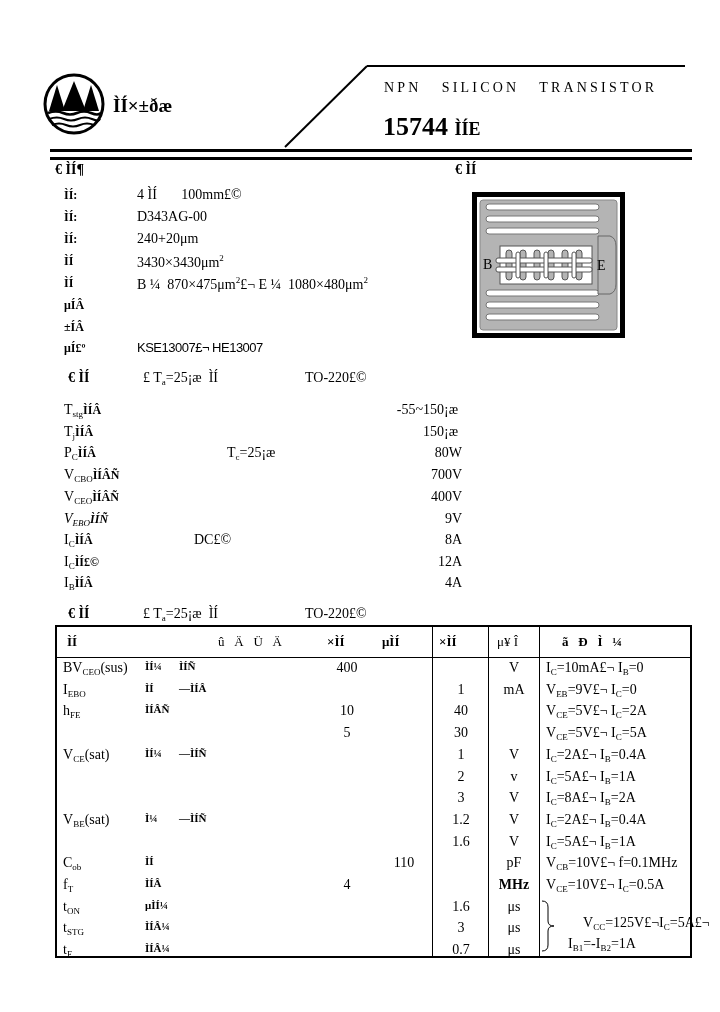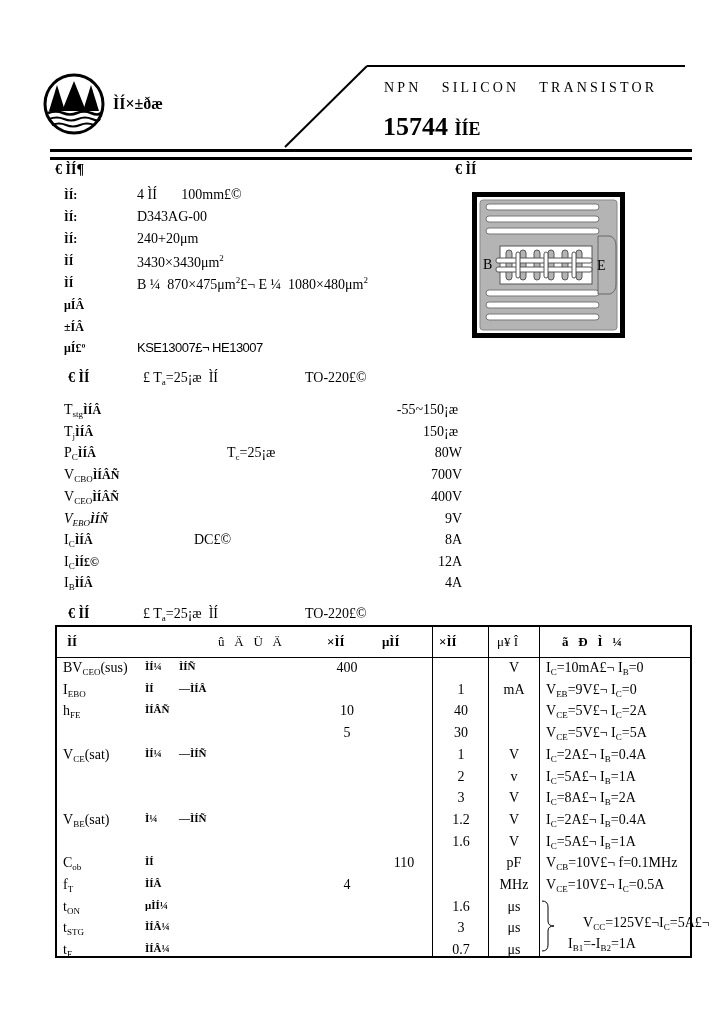--- a/index.html
+++ b/index.html
@@ -26,21 +26,21 @@
   <svg width="62" height="62" viewBox="0 0 62 62">
     <circle cx="31" cy="31" r="29" fill="#fff" stroke="#000" stroke-width="3"></circle>
     <polygon points="6,38 14,12 22,38" fill="#000"></polygon>
     <polygon points="19,38 31,8 43,38" fill="#000"></polygon>
     <polygon points="40,38 48,12 56,38" fill="#000"></polygon>
     <path d="M5,40 Q13,37 20,40 T34,40 T48,40 T58,40" stroke="#000" stroke-width="2.5" fill="none"></path>
     <path d="M6,46 Q14,43 21,46 T35,46 T49,46 T57,46" stroke="#000" stroke-width="2" fill="none"></path>
     <path d="M9,52 Q16,49 23,52 T37,52 T51,52" stroke="#000" stroke-width="2" fill="none"></path>
   </svg>
 </div>
-<div class="abs bold t14" style="left:113px;top:95px;font-size:16px;">ÌÍ×±ðæ</div>
+<div class="abs bold t14" style="left:113px;top:95px;font-size:19px;">ÌÍ×±ðæ</div>
 
 <svg class="abs" style="left:0;top:0;" width="720" height="160">
   <line x1="285" y1="147" x2="367" y2="66" stroke="#000" stroke-width="2"></line>
   <line x1="367" y1="66" x2="685" y2="66" stroke="#000" stroke-width="2"></line>
 </svg>
 <div class="abs" style="left:384px;top:80px;font-size:14px;letter-spacing:3.2px;white-space:pre;">NPN   SILICON   TRANSISTOR</div>
 <div class="abs bold" style="left:383px;top:112px;font-size:26px;">
   <span>15744</span>
   <span style="font-size:18px;">ÌÍE</span>
 </div>
@@ -217,21 +217,21 @@
       <div class="cell" style="top: 206.6px; left: 432px; width: 50px; text-align: center;">V</div>
       <div class="cell" style="top: 206.6px; left: 489px;"><span>I</span><span class="sub">C</span><span>=5A£¬ I</span><span class="sub">B</span><span>=1A</span></div>
       <div class="cell" style="top: 228.3px; left: 6px;"><span>C</span><span class="sub">ob</span><span></span></div>
       <div class="cell bold" style="top: 228.3px; left: 88px; font-size: 11px;">ÌÍ</div>
       <div class="cell" style="top: 228.3px; left: 322px; width: 50px; text-align: center;">110</div>
       <div class="cell" style="top: 228.3px; left: 432px; width: 50px; text-align: center;">pF</div>
       <div class="cell" style="top: 228.3px; left: 489px;"><span>V</span><span class="sub">CB</span><span>=10V£¬ f=0.1MHz</span></div>
       <div class="cell" style="top: 250px; left: 6px;"><span>f</span><span class="sub">T</span><span></span></div>
       <div class="cell bold" style="top: 250px; left: 88px; font-size: 11px;">ÌÍÂ</div>
       <div class="cell" style="top: 250px; left: 265px; width: 50px; text-align: center;">4</div>
-      <div class="cell" style="top: 250px; left: 432px; width: 50px; text-align: center;">MHz</div>
+      <div class="cell" style="top: 250px; left: 432px; width: 50px; text-align: center; font-weight: bold;">MHz</div>
       <div class="cell" style="top: 250px; left: 489px;"><span>V</span><span class="sub">CE</span><span>=10V£¬ I</span><span class="sub">C</span><span>=0.5A</span></div>
       <div class="cell" style="top: 271.7px; left: 6px;"><span>t</span><span class="sub">ON</span><span></span></div>
       <div class="cell bold" style="top: 271.7px; left: 88px; font-size: 11px;">μÌÍ¼</div>
       <div class="cell" style="top: 271.7px; left: 379px; width: 50px; text-align: center;">1.6</div>
       <div class="cell" style="top: 271.7px; left: 432px; width: 50px; text-align: center;">μs</div>
       <div class="cell" style="top: 293.4px; left: 6px;"><span>t</span><span class="sub">STG</span><span></span></div>
       <div class="cell bold" style="top: 293.4px; left: 88px; font-size: 11px;">ÌÍÂ¼</div>
       <div class="cell" style="top: 293.4px; left: 379px; width: 50px; text-align: center;">3</div>
       <div class="cell" style="top: 293.4px; left: 432px; width: 50px; text-align: center;">μs</div>
       <div class="cell" style="top: 315.1px; left: 6px;"><span>t</span><span class="sub">F</span><span></span></div>

